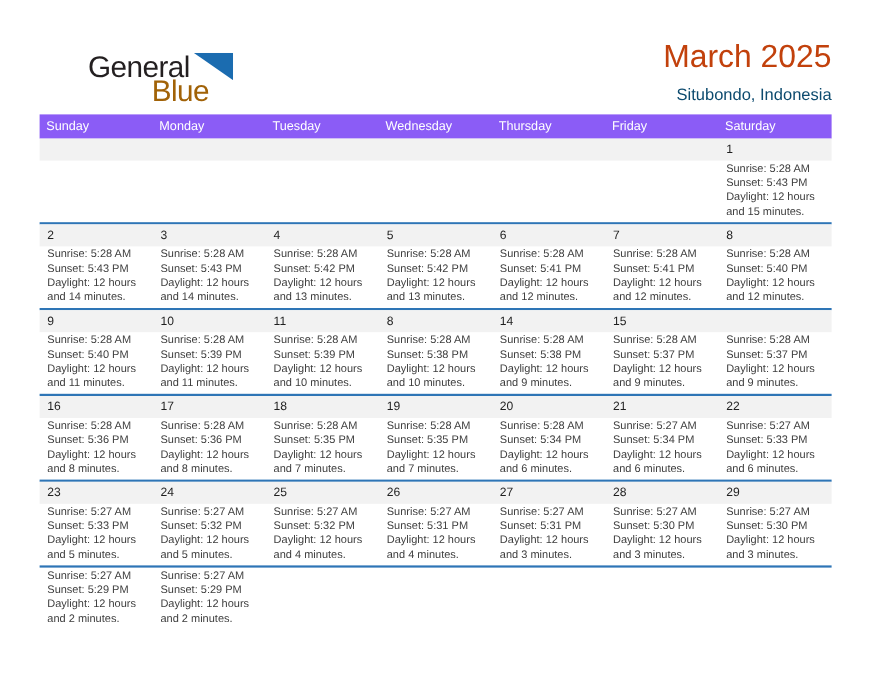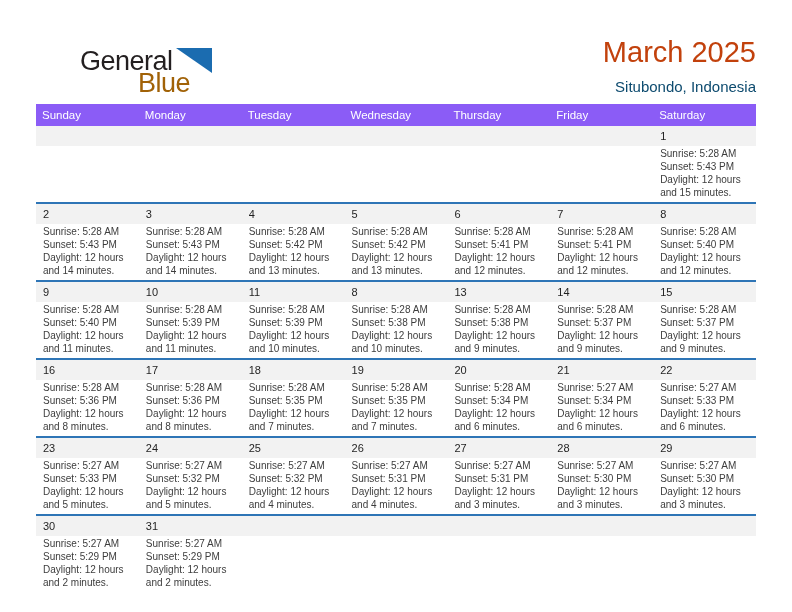--- a/index.html
+++ b/index.html
@@ -130,21 +130,20 @@
               <span class="cell-line">Daylight: 12 hours and 12 minutes.</span>
             </div>
           </div>
         </div>
         <div class="week">
           <div class="date-row">
             <div class="date-cell">9</div>
             <div class="date-cell">10</div>
             <div class="date-cell">11</div>
             <div class="date-cell">8</div>
-            <div class="date-cell">13</div>
             <div class="date-cell">14</div>
             <div class="date-cell">15</div>
           </div>
           <div class="content-row">
             <div class="cell-content">
               <span class="cell-line">Sunrise: 5:28 AM</span>
               <span class="cell-line">Sunset: 5:40 PM</span>
               <span class="cell-line">Daylight: 12 hours and 11 minutes.</span>
             </div>
             <div class="cell-content">
@@ -269,29 +268,20 @@
               <span class="cell-line">Daylight: 12 hours and 3 minutes.</span>
             </div>
             <div class="cell-content">
               <span class="cell-line">Sunrise: 5:27 AM</span>
               <span class="cell-line">Sunset: 5:30 PM</span>
               <span class="cell-line">Daylight: 12 hours and 3 minutes.</span>
             </div>
           </div>
         </div>
         <div class="week">
-          <div class="date-row">
-            <div class="date-cell">30</div>
-            <div class="date-cell">31</div>
-            <div class="date-cell"></div>
-            <div class="date-cell"></div>
-            <div class="date-cell"></div>
-            <div class="date-cell"></div>
-            <div class="date-cell"></div>
-          </div>
           <div class="content-row">
             <div class="cell-content">
               <span class="cell-line">Sunrise: 5:27 AM</span>
               <span class="cell-line">Sunset: 5:29 PM</span>
               <span class="cell-line">Daylight: 12 hours and 2 minutes.</span>
             </div>
             <div class="cell-content">
               <span class="cell-line">Sunrise: 5:27 AM</span>
               <span class="cell-line">Sunset: 5:29 PM</span>
               <span class="cell-line">Daylight: 12 hours and 2 minutes.</span>

